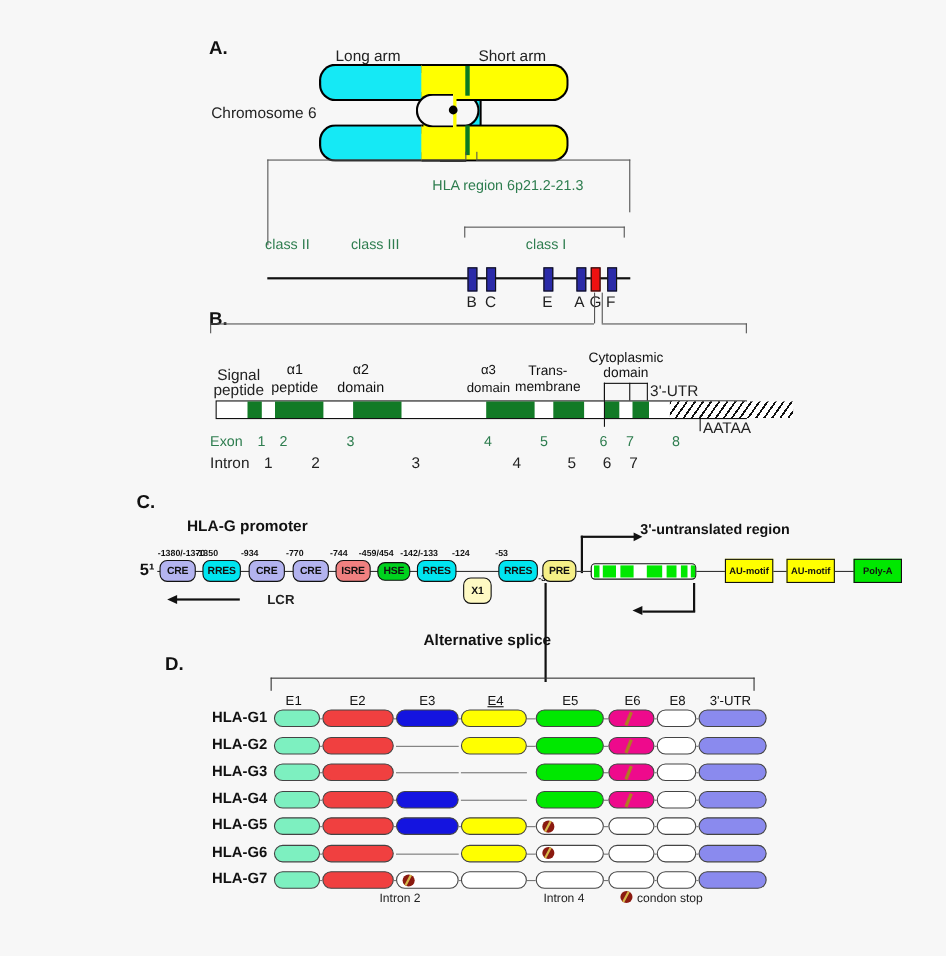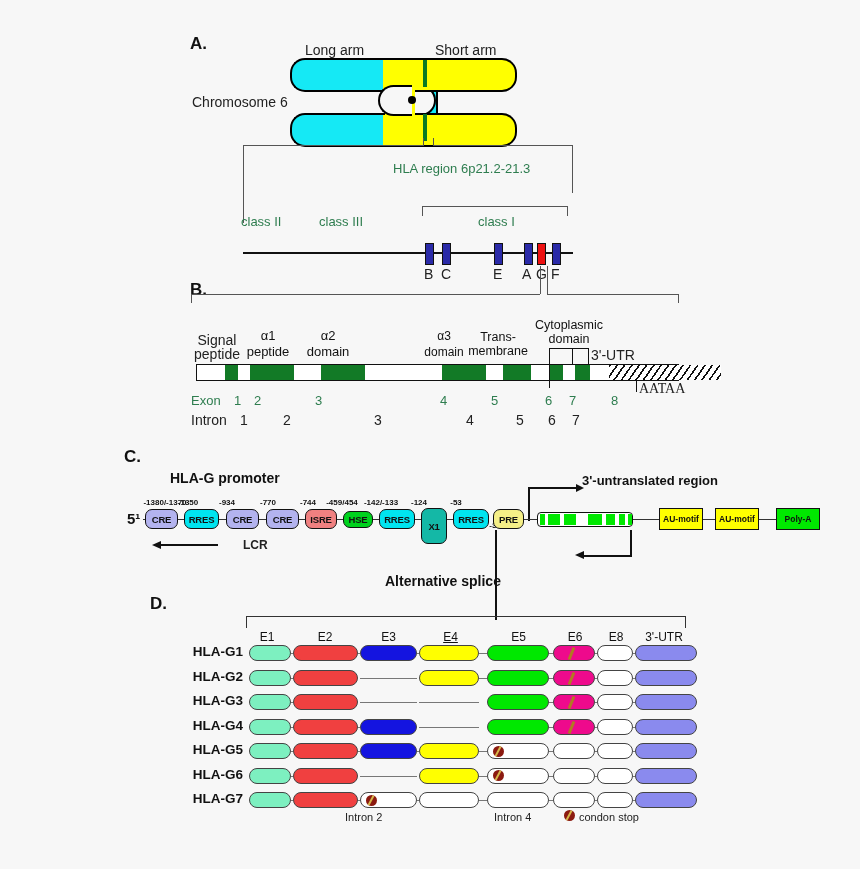--- a/index.html
+++ b/index.html
@@ -173,21 +173,21 @@
   <div class="exonblk" style="left:124px;width:44px;"></div>
   <div class="exonblk" style="left:245px;width:44px;"></div>
   <div class="exonblk" style="left:306px;width:28px;"></div>
   <div class="exonblk" style="left:353px;width:13px;"></div>
   <div class="exonblk" style="left:378px;width:15px;"></div>
   <div class="utrhatch" style="left:412px;width:112px;"></div>
 </div>
 
 <div class="brk-v" style="left:549px;top:348px;height:40px;border-left:1.2px solid #111;"></div>
 <div class="brk-v" style="left:636px;top:378px;height:14px;border-left:1.2px solid #111;"></div>
-<div class="abs lbl" style="left:639px;top:381px;font-family:Liberation Serif, serif;">AATAA</div>
+<div class="abs lbl" style="left:639px;top:381px;">AATAA</div>
 
 <div class="abs lbl-green" style="left:191px;top:393px;">Exon</div>
 <div class="abs lbl-green" style="left:234px;top:393px;">1</div>
 <div class="abs lbl-green" style="left:254px;top:393px;">2</div>
 <div class="abs lbl-green" style="left:315px;top:393px;">3</div>
 <div class="abs lbl-green" style="left:440px;top:393px;">4</div>
 <div class="abs lbl-green" style="left:491px;top:393px;">5</div>
 <div class="abs lbl-green" style="left:545px;top:393px;">6</div>
 <div class="abs lbl-green" style="left:569px;top:393px;">7</div>
 <div class="abs lbl-green" style="left:611px;top:393px;">8</div>
@@ -225,21 +225,21 @@
 <div class="pos-lbl" style="left:283px;top:498px;width:50px;">-744</div>
 <div class="pbox" style="left:305px;top:509px;width:32px;height:20px;background:#f08080;">ISRE</div>
 
 <div class="pos-lbl" style="left:311px;top:498px;width:62px;">-459/454</div>
 <div class="pbox" style="left:343px;top:511px;width:30px;height:17px;background:#00d21e;">HSE</div>
 
 <div class="pos-lbl" style="left:349px;top:498px;width:64px;">-142/-133</div>
 <div class="pbox" style="left:379px;top:509px;width:36px;height:20px;background:#00e5f0;">RRES</div>
 
 <div class="pos-lbl" style="left:397px;top:498px;width:44px;">-124</div>
-<div class="pbox" style="left:421px;top:508px;width:26px;height:36px;background:#14b8a6;">X1</div>
+<div class="pbox" style="left:421px;top:525px;width:26px;height:24px;background:#fef9c3;">X1</div>
 
 <div class="pos-lbl" style="left:431px;top:498px;width:50px;">-53</div>
 <div class="pbox" style="left:453px;top:509px;width:36px;height:20px;background:#00e5f0;">RRES</div>
 
 <div class="pos-lbl" style="left:470px;top:521px;width:50px;">-37</div>
 <div class="pbox" style="left:493px;top:509px;width:31px;height:20px;background:#f5ef87;">PRE</div>
 
 <div class="abs" style="left:528px;top:487px;width:58px;height:34px;">
   <div class="abs" style="left:0;top:0;width:1.6px;height:34px;background:#111;"></div>
   <div class="abs" style="left:0;top:0;width:50px;height:1.6px;background:#111;"></div>

